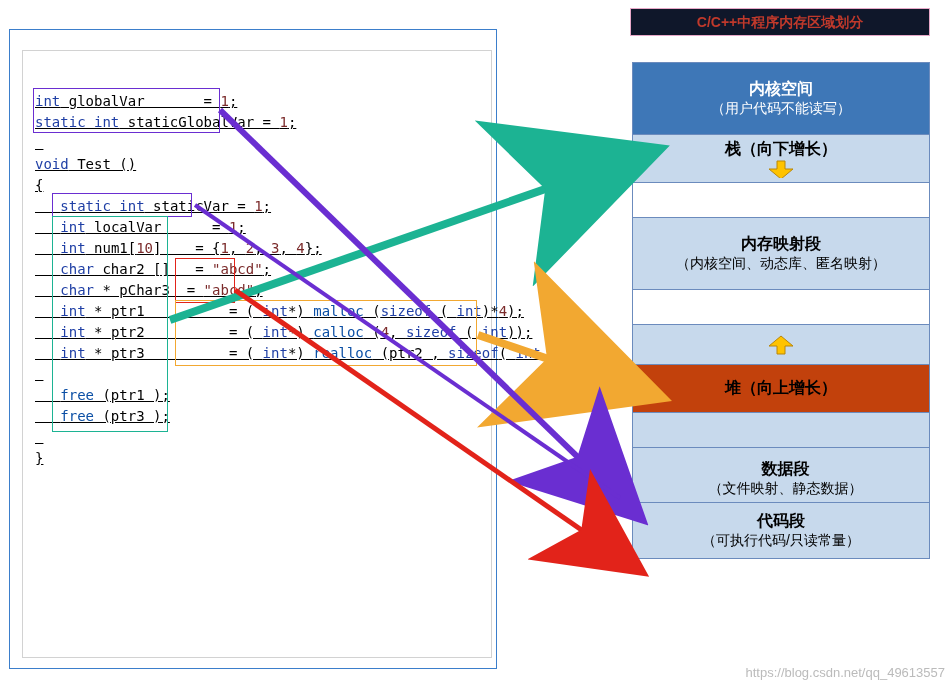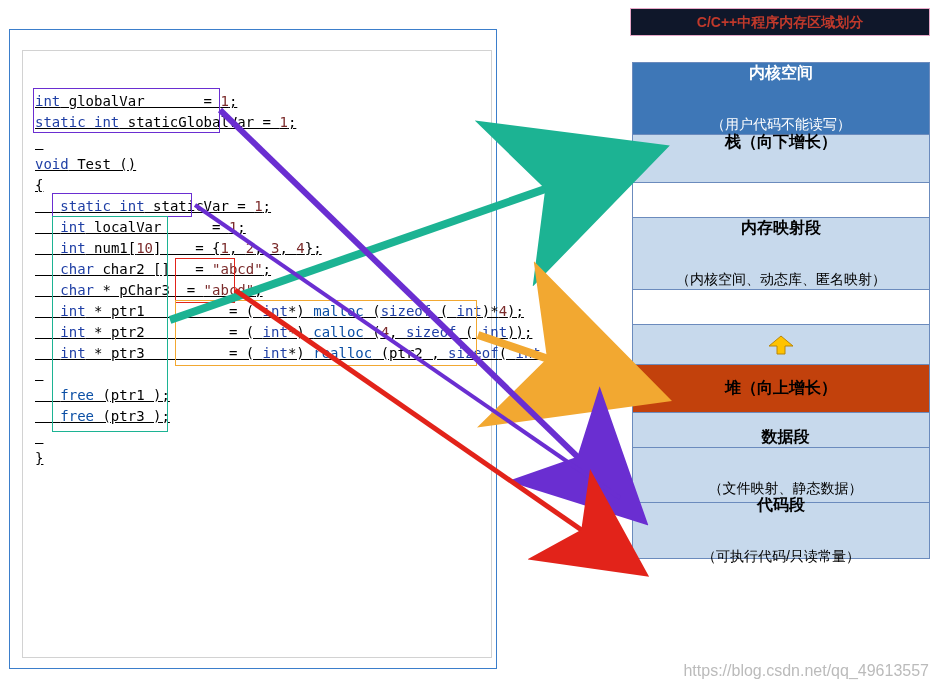--- a/index.html
+++ b/index.html
@@ -37,21 +37,20 @@
     left: 632px;
     top: 62px;
     width: 296px;
     border: 1px solid #6b8bbd;
   }
   .seg {
     text-align: center;
     border-bottom: 1px solid #6b8bbd;
     box-sizing: border-box;
     padding: 4px 0;
-    gap: 32px;
   }
   .seg:last-child { border-bottom: none; }
   .seg .big {
     font-size: 16px;
     font-weight: bold;
   }
   .seg .small {
     font-size: 14px;
   }
   .seg-kernel { background: #3e77b7; color: #fff; height: 72px; display:flex; flex-direction:column; justify-content:center; }
@@ -106,23 +105,23 @@
 
   .svg-layer {
     position: absolute;
     left: 0; top: 0;
     width: 945px; height: 684px;
     pointer-events: none;
   }
 
   .watermark {
     position: absolute;
-    right: 16px;
+    right: 0;
     bottom: 4px;
-    font-size: 16px;
+    font-size: 13px;
     color: #bbb;
   }
 </style>
 </head>
 <body>
 
 <div class="canvas">
 
   <div class="title-box">C/C++中程序内存区域划分</div>
 

